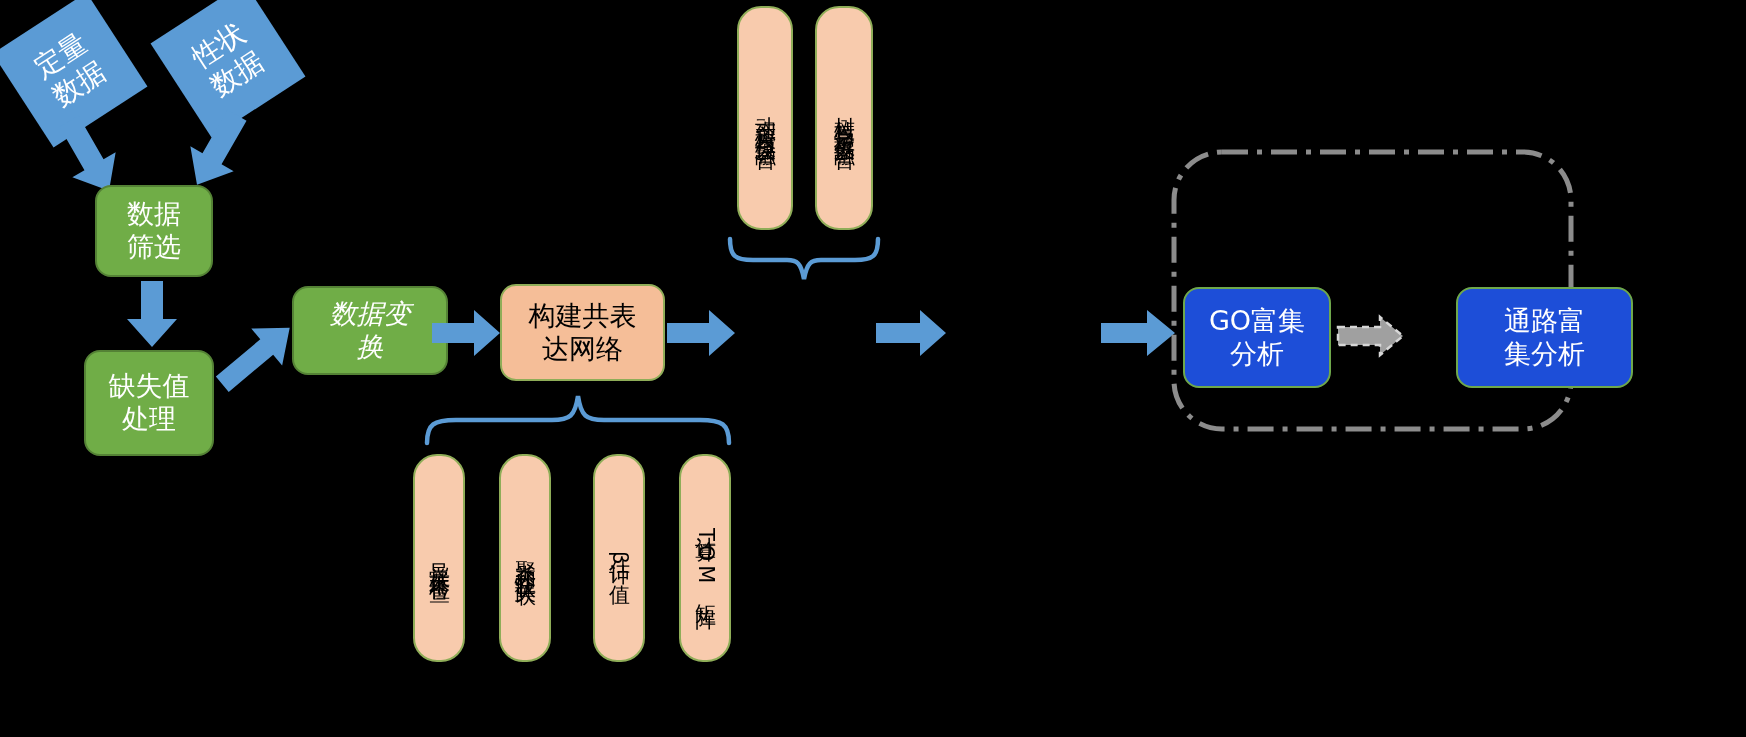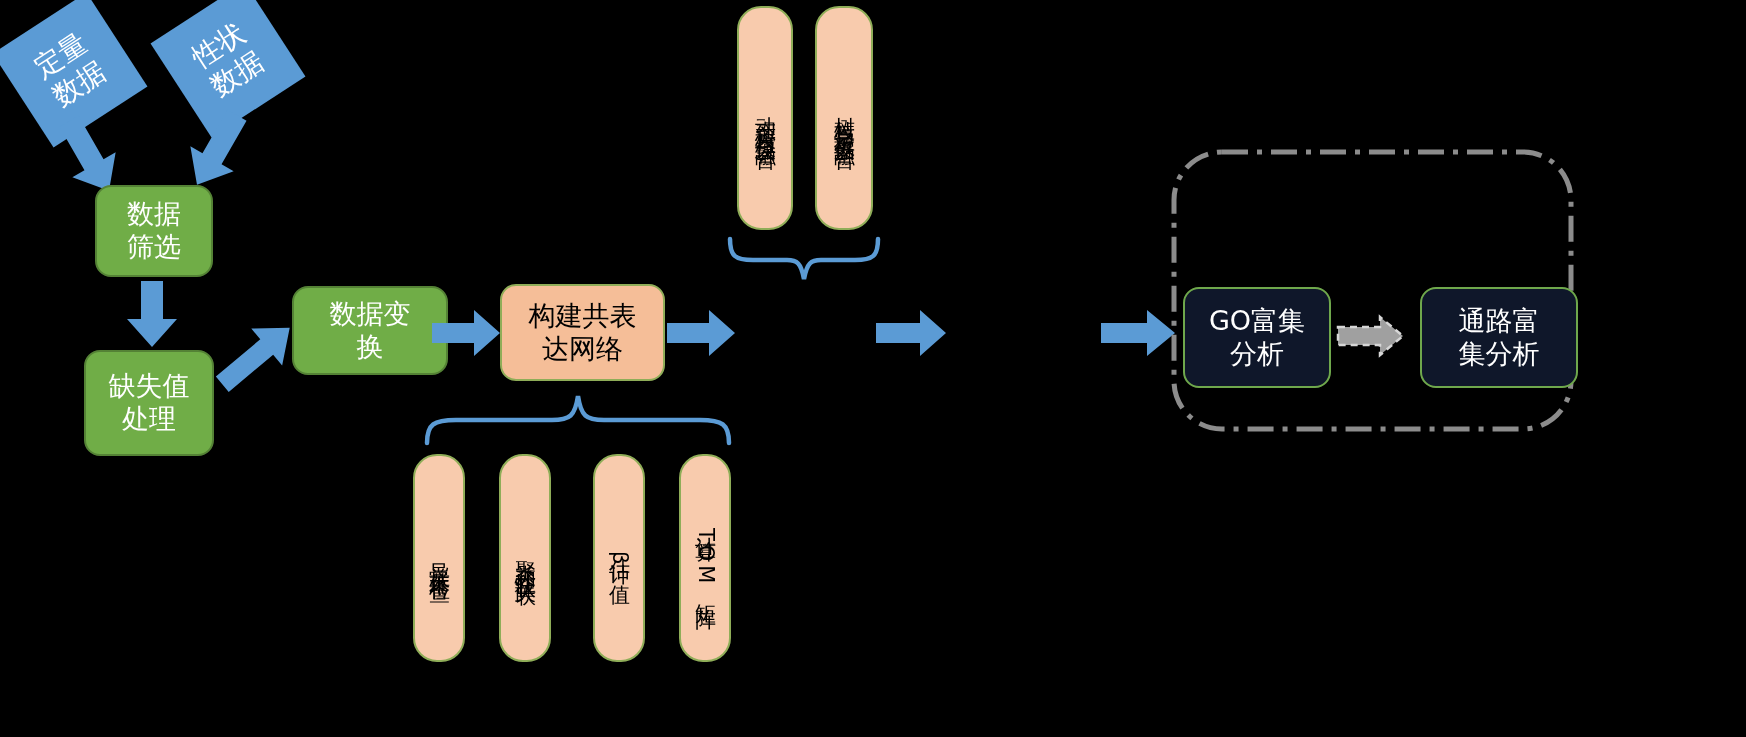--- a/index.html
+++ b/index.html
@@ -7,21 +7,21 @@
   body { font-family:"DejaVu Sans","Liberation Sans",sans-serif; }
   .canvas { position:relative; width:1746px; height:737px; background:#000; overflow:hidden; }
   .abs { position:absolute; }
   .box {
     position:absolute; display:flex; align-items:center; justify-content:center;
     text-align:center; white-space:pre-line; border-radius:16px; line-height:1.22;
     font-size:27px;
   }
   .green  { background:#70AD47; border:2px solid #548235; color:#ffffff; }
   .orange { background:#F5BE98; border:2px solid #8FAD58; color:#000000; }
-  .grayb  { background:#0f172a; border:2px solid #6FA84C; color:#ffffff; }
+  .grayb  { background:#1d4ed8; border:2px solid #6FA84C; color:#ffffff; }
   .vbox {
     position:absolute; background:#F8CBAD; border:2px solid #8FAD58; border-radius:24px;
     display:flex; align-items:center; justify-content:center; color:#000; font-size:21px;
   }
   .vtext { writing-mode:vertical-rl; text-orientation:mixed; letter-spacing:4px; line-height:1; }
   .diamond {
     position:absolute; background:#5B9BD5;
     display:flex; align-items:center; justify-content:center;
     color:#fff; font-size:28px; text-align:center; white-space:pre-line; line-height:1.2;
   }
@@ -67,21 +67,21 @@
     <span>缺失值
 处理</span>
   </div>
 
   <div class="abs" style="left:212px; top:332px; width:88px; height:48px; transform:rotate(-40deg);">
     <svg class="shape" width="88" height="48" viewBox="0 0 88 48">
       <polygon points="0,14 58,14 58,0 88,24 58,48 58,34 0,34" fill="#5B9BD5"></polygon>
     </svg>
   </div>
 
-  <div class="box green" style="left:292px; top:286px; width:156px; height:89px;">
+  <div class="box green" style="left:292px; top:286px; width:156px; height:89px;font-style:italic;">
     <span>数据变
 换</span>
   </div>
 
   <div class="abs" style="left:432px; top:310px; width:68px; height:46px;">
     <svg class="shape" width="68" height="46" viewBox="0 0 68 46">
       <polygon points="0,13 42,13 42,0 68,23 42,46 42,33 0,33" fill="#5B9BD5"></polygon>
     </svg>
   </div>
 
@@ -120,21 +120,21 @@
     <span>GO富集
 分析</span>
   </div>
 
   <div class="abs" style="left:1336px; top:314px; width:70px; height:44px;">
     <svg class="shape" width="70" height="44" viewBox="0 0 70 44">
       <polygon points="2,13 44,13 44,3 67,22 44,41 44,31 2,31" fill="#A0A0A0" stroke="#D6D6D6" stroke-width="2.5" stroke-dasharray="7 5"></polygon>
     </svg>
   </div>
 
-  <div class="box grayb" style="left:1420px; top:287px; width:158px; height:101px;justify-content:center;">
+  <div class="box grayb" style="left:1456px; top:287px; width:177px; height:101px;justify-content:center;">
     <span>通路富
 集分析</span>
   </div>
 
   <div class="vbox" style="left:737px; top:6px; width:56px; height:224px;">
     <span class="vtext">动态剪枝与模块融合</span>
   </div>
   <div class="vbox" style="left:815px; top:6px; width:58px; height:224px;">
     <span class="vtext">树枝与定量数据融合</span>
   </div>

